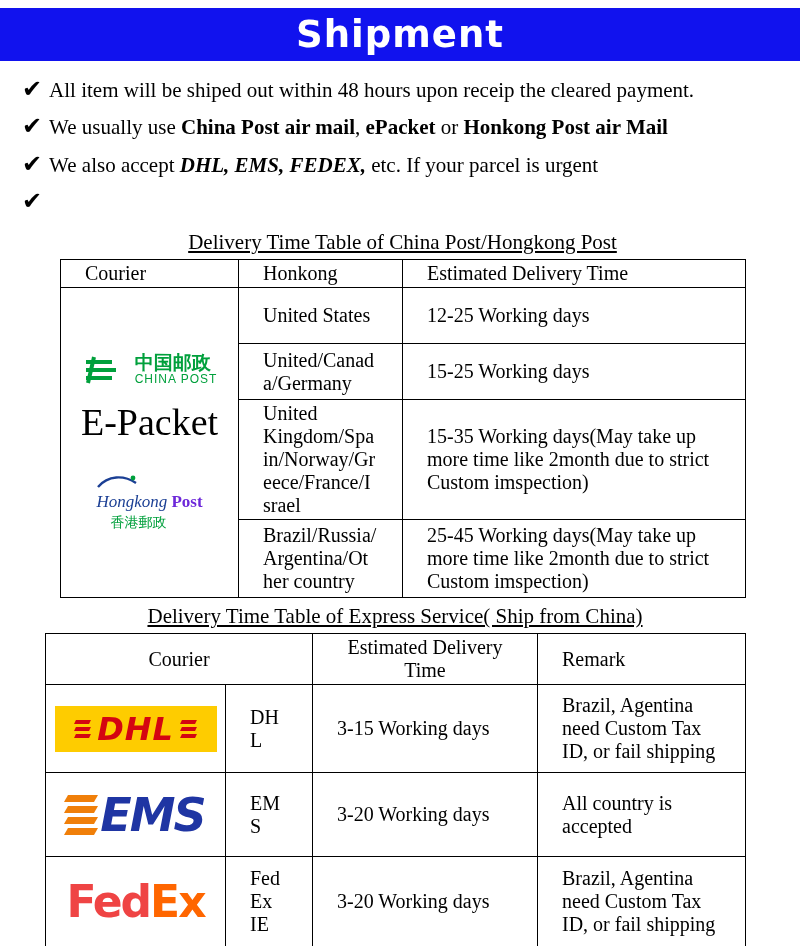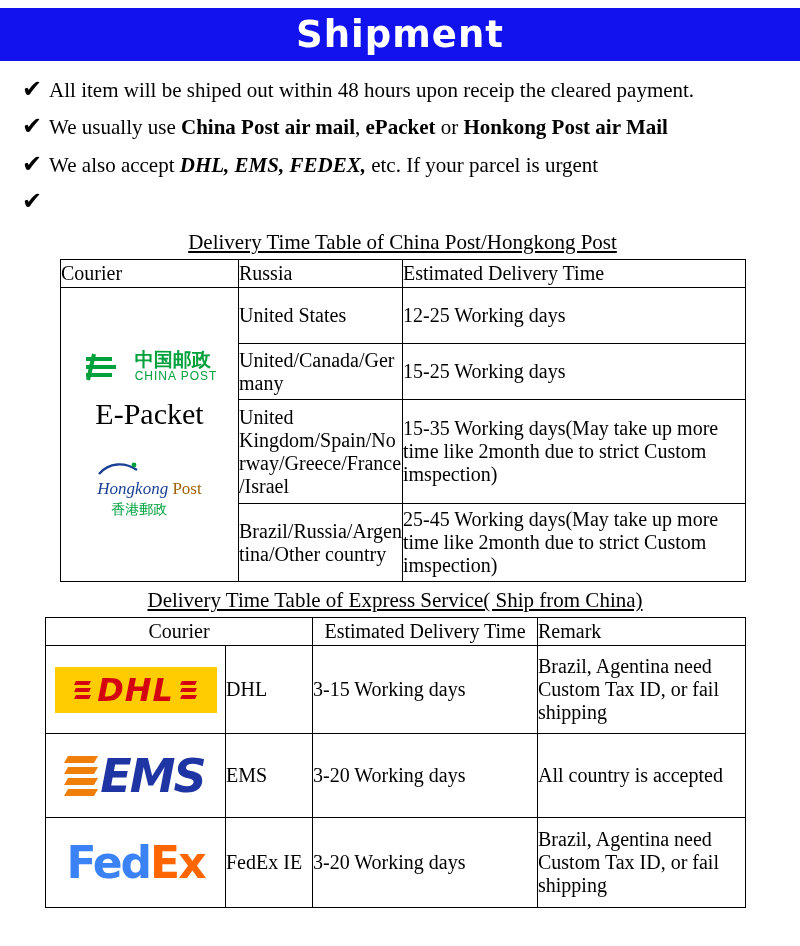--- a/index.html
+++ b/index.html
@@ -50,21 +50,21 @@
     margin: 14px 0 4px 0;
     text-decoration: underline;
   }
   .t1-title { width: 685px; margin-left: 60px; }
   .t2-title { width: 700px; margin-left: 45px; margin-top: 6px; }
   table { border-collapse: collapse; table-layout: fixed; }
   .table1 { margin-left: 60px; width: 685px; }
   .table2 { margin-left: 45px; width: 700px; }
   th, td {
     border: 1px solid #000;
-    padding: 2px 0;
+    padding: 2px 24px;
     font-size: 20px;
     font-weight: normal;
     text-align: left;
     vertical-align: middle;
     overflow-wrap: break-word;
     word-break: break-word;
   }
   .courier-cell { text-align: center; padding: 6px 4px; }
   .cp-logo {
     display: flex;
@@ -79,25 +79,25 @@
     font-weight: bold;
     font-size: 19px;
     line-height: 1.05;
   }
   .cp-en {
     font-family: Liberation Sans, sans-serif;
     font-size: 12px;
     letter-spacing: 1px;
     line-height: 1.1;
   }
-  .epacket { font-size: 30px; margin: 14px 0 20px 0; }
+  .epacket { font-size: 38px; margin: 14px 0 20px 0; }
   .hk-logo { margin: 6px 0; display: inline-block; text-align: left; }
   .hk-line { font-size: 17px; line-height: 1.1; }
   .hk-name1 { color: #1B3F94; font-style: italic; }
-  .hk-name2 { color: #a16207; font-weight: normal; }
+  .hk-name2 { color: #6d28d9; font-weight: bold; }
   .hk-cn {
     color: #00A03C;
     font-family: "DejaVu Sans", sans-serif;
     font-size: 14px;
     margin-top: 2px;
     margin-left: 14px;
   }
   .th-center { text-align: center; }
   .logo-cell { text-align: center; padding: 8px 4px; }
   .dhl-logo {
@@ -137,21 +137,21 @@
     letter-spacing: -2px;
     line-height: 1;
   }
   .fedex-logo {
     font-family: "DejaVu Sans", sans-serif;
     font-weight: bold;
     font-size: 44px;
     letter-spacing: -2px;
     line-height: 1;
   }
-  .fedex-fed { color: #3b82f6; }
+  .fedex-fed { color: #ef4444; }
   .fedex-ex { color: #FF6600; }
 </style>
 </head>
 <body>
 
 <div class="banner">
   <span class="banner-title">Shipment</span>
 </div>
 
 <div class="bullets">
@@ -185,21 +185,21 @@
 
 <table class="table1">
   <colgroup>
       <col style="width:178px">
       <col style="width:164px">
       <col style="width:343px">
     </colgroup>
   <tbody>
       <tr>
     <th>Courier</th>
-    <th>Russia</th>
+    <th>Honkong</th>
     <th>Estimated Delivery Time</th>
   </tr>
   <tr style="height:56px;">
     <td rowspan="4" class="courier-cell">
       <div class="cp-logo">
         <svg width="36" height="30" viewBox="0 0 36 30">
           <path d="M4 7 H30 M4 15 H34 M4 23 H30" stroke="#00A03C" stroke-width="4" fill="none"></path>
           <path d="M12 2 L6 28" stroke="#00A03C" stroke-width="4" fill="none"></path>
         </svg>
         <div class="cp-text">

